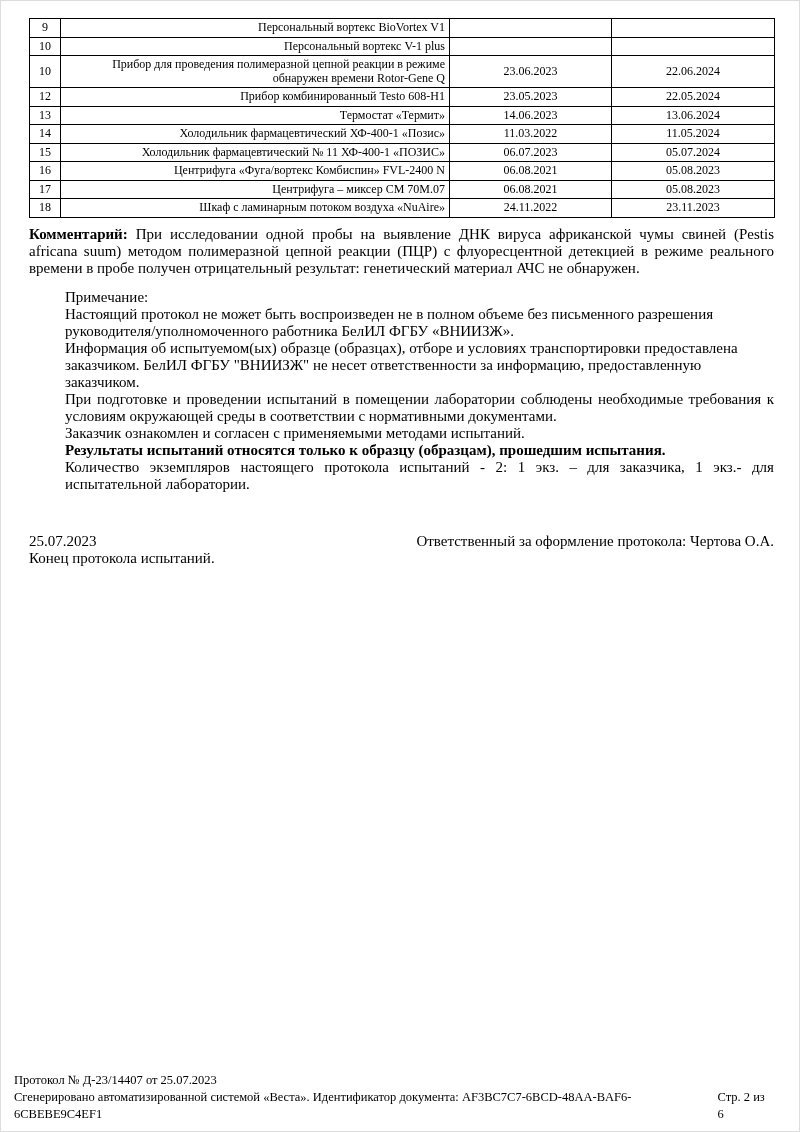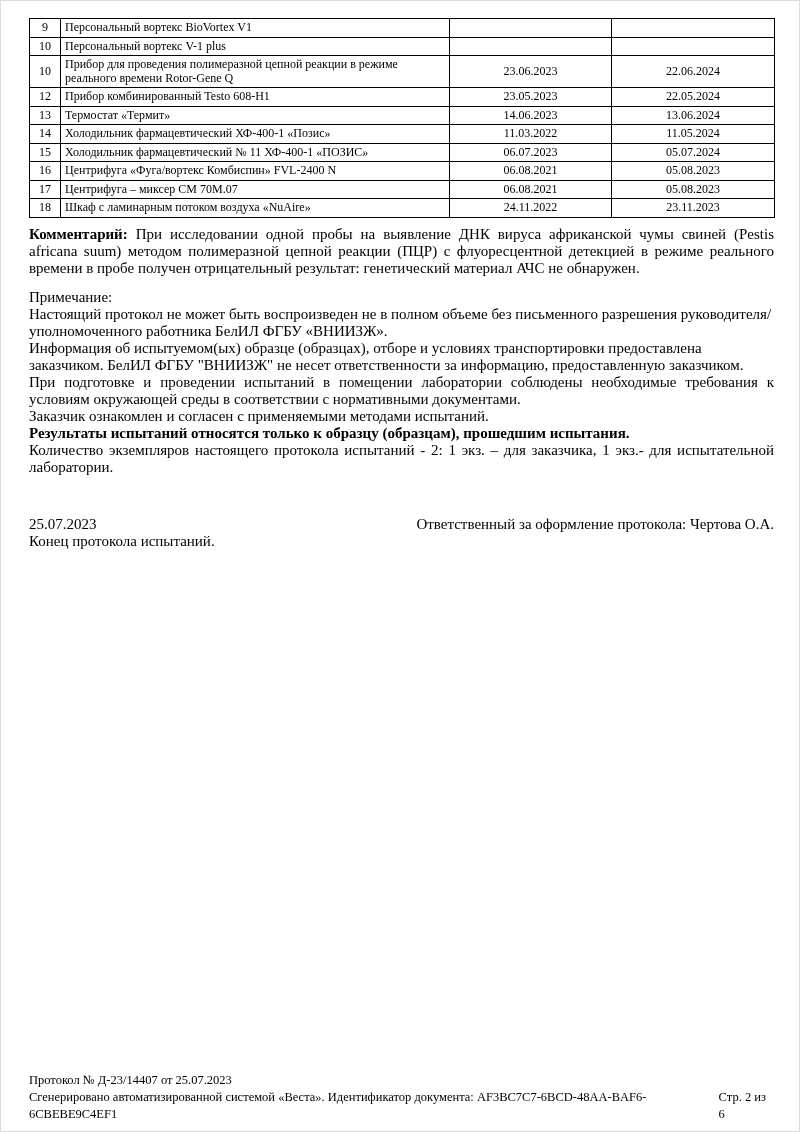--- a/index.html
+++ b/index.html
@@ -24,39 +24,39 @@
     font-size: 12px;
     line-height: 13.5px;
   }
   table.equipment td {
     border: 1px solid #000000;
     padding: 2px 4px;
     vertical-align: middle;
     height: 18px;
   }
   td.col-num   { width: 31px;  text-align: center; padding: 2px 1px; }
-  td.col-name  { width: 389px; text-align: left; }
+  td.col-name  { width: 389px; text-align: right; }
   td.col-date1 { width: 162px; text-align: center; }
   td.col-date2 { width: 163px; text-align: center; }
   .body-text {
     font-size: 15px;
     line-height: 17px;
   }
   .justify { text-align: justify; }
   .bold { font-weight: bold; }
   .comment-block { margin-top: 8px; }
-  .notes-block { margin-top: 12px; }
+  .notes-block { margin-top: 12px; margin-left: 36px; }
   .signature-block { margin-top: 40px; font-family: Liberation Serif, serif; }
   .sig-row {
     display: flex;
     justify-content: space-between;
   }
   .footer {
     position: absolute;
-    left: 28px;
+    left: 13px;
     right: 25px;
     bottom: 8px;
     font-size: 12.5px;
     line-height: 17px;
   }
   .footer-row2 {
     display: flex;
     justify-content: space-between;
   }
 </style>
@@ -75,21 +75,21 @@
             <td class="col-date2"></td>
           </tr>
           <tr>
             <td class="col-num">10</td>
             <td class="col-name">Персональный вортекс V-1 plus</td>
             <td class="col-date1"></td>
             <td class="col-date2"></td>
           </tr>
           <tr>
             <td class="col-num">10</td>
-            <td class="col-name">Прибор для проведения полимеразной цепной реакции в режиме реального времени Rotor-Gene Q</td>
+            <td class="col-name">Прибор для проведения полимеразной цепной реакции в режиме обнаружен времени Rotor-Gene Q</td>
             <td class="col-date1">23.06.2023</td>
             <td class="col-date2">22.06.2024</td>
           </tr>
           <tr>
             <td class="col-num">12</td>
             <td class="col-name">Прибор комбинированный Testo 608-Н1</td>
             <td class="col-date1">23.05.2023</td>
             <td class="col-date2">22.05.2024</td>
           </tr>
           <tr>

